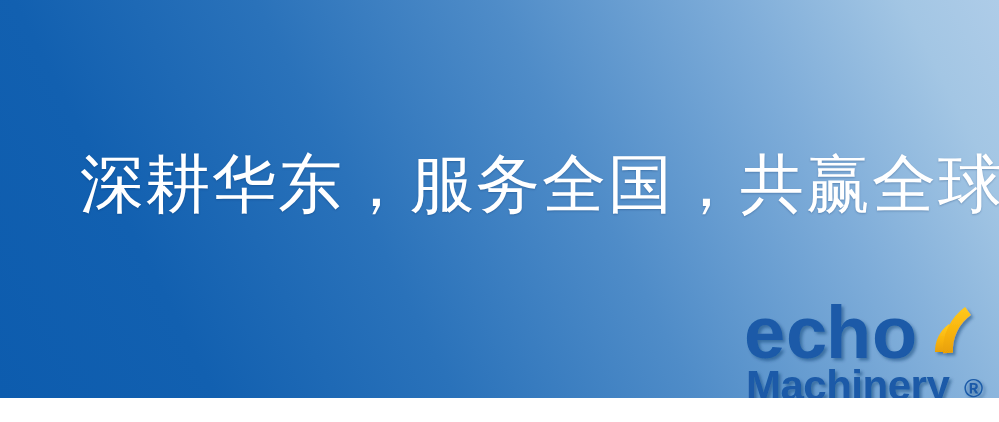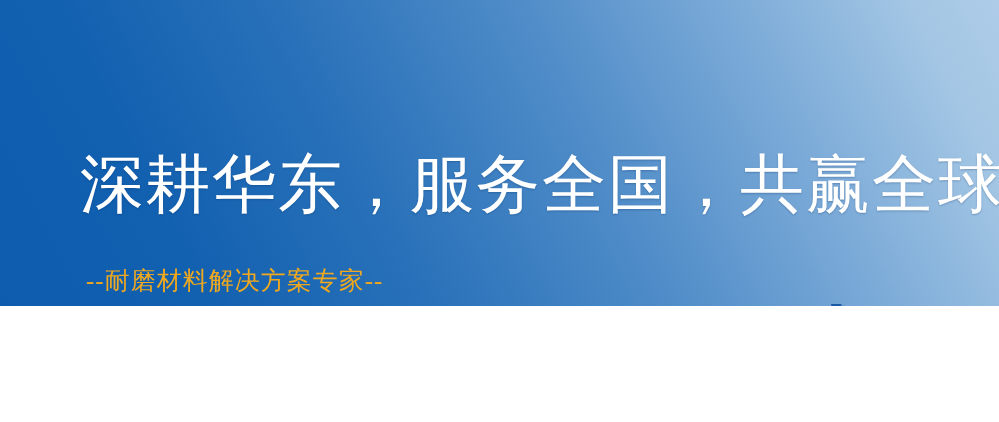--- a/index.html
+++ b/index.html
@@ -3,21 +3,21 @@
 <meta charset="utf-8">
 <style>
   html, body {
     margin: 0;
     padding: 0;
     background: #ffffff;
   }
   #banner {
     position: relative;
     width: 999px;
-    height: 306px;
+    height: 398px;
     overflow: hidden;
     font-family: "Liberation Sans", sans-serif;
     
     background:
       linear-gradient(63deg,
         #0d5cae 0%,
         #1260b0 18%,
         #2a72ba 38%,
         #4f8cc8 58%,
         #7fadd9 78%,
@@ -71,21 +71,20 @@
     fill: #1a5aa8;
   }
 </style>
 </head>
 <body>
 
 <div id="banner">
 
   <div class="headline">深耕华东，服务全国，共赢全球</div>
 
-  <div class="subtitle">--耐磨材料解决方案专家--</div>
 
   <div class="logo">
     <svg viewBox="0 0 257 126" xmlns="http://www.w3.org/2000/svg" aria-hidden="true">
       <defs>
         <linearGradient id="blueGrad" x1="0" y1="0" x2="0" y2="1">
           <stop offset="0%" stop-color="#2568b8"></stop>
           <stop offset="50%" stop-color="#17529f"></stop>
           <stop offset="100%" stop-color="#12478e"></stop>
         </linearGradient>
         <linearGradient id="goldGrad" x1="0" y1="0" x2="0" y2="1">

